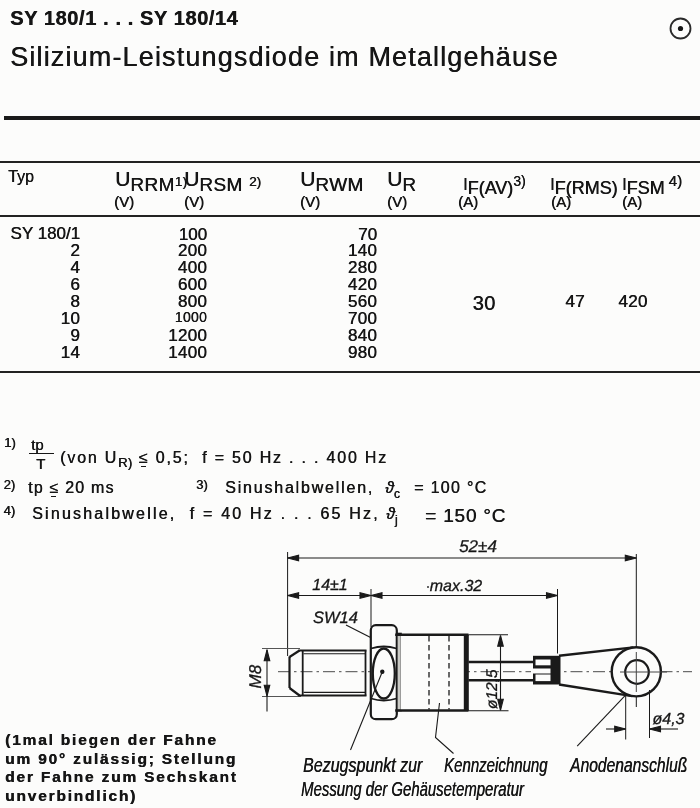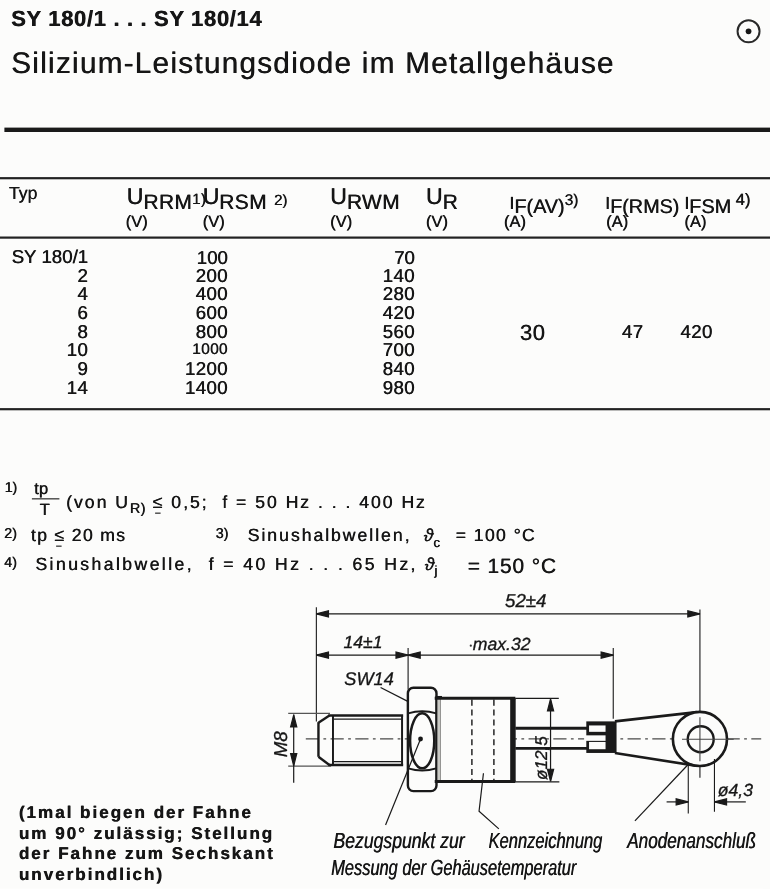--- a/index.html
+++ b/index.html
@@ -267,21 +267,21 @@
 <circle cx="382.3" cy="671.8" r="2.2" fill="#161616" stroke="none"></circle>
 <line x1="382.3" y1="671.8" x2="350.5" y2="750" stroke-width="1.1"></line>
 </g>
 
 <polyline points="439.5,703 435.5,737.5 453.5,753.5" stroke-width="1.1"></polyline>
 
 <line x1="577.2" y1="746.2" x2="625.8" y2="694.8" stroke-width="1.1"></line>
 </g>
     </svg>
 
-<div class="t" style="left:5px;top:730.8px;font-size:15.5px;font-weight:bold;line-height:18.7px;letter-spacing:1.8px;margin-left:12px;">(1mal biegen der Fahne<br>um 90° zulässig; Stellung<br>der Fahne zum Sechskant<br>unverbindlich)</div>
+<div class="t" style="left:5px;top:730.8px;font-size:15.5px;font-weight:bold;line-height:18.7px;letter-spacing:1.8px;">(1mal biegen der Fahne<br>um 90° zulässig; Stellung<br>der Fahne zum Sechskant<br>unverbindlich)</div>
 
 <div class="t it" style="left:303px;top:754.8px;font-size:20px;transform:scaleX(0.80);transform-origin:0 0;">Bezugspunkt zur</div>
 
 <div class="t it" style="left:301px;top:778.5px;font-size:20px;transform:scaleX(0.745);transform-origin:0 0;">Messung der Gehäusetemperatur</div>
 
 <div class="t it" style="left:444px;top:754.8px;font-size:20px;transform:scaleX(0.75);transform-origin:0 0;">Kennzeichnung</div>
 
 <div class="t it" style="left:570px;top:754.8px;font-size:20px;transform:scaleX(0.78);transform-origin:0 0;">Anodenanschluß</div>
 </div>
 

